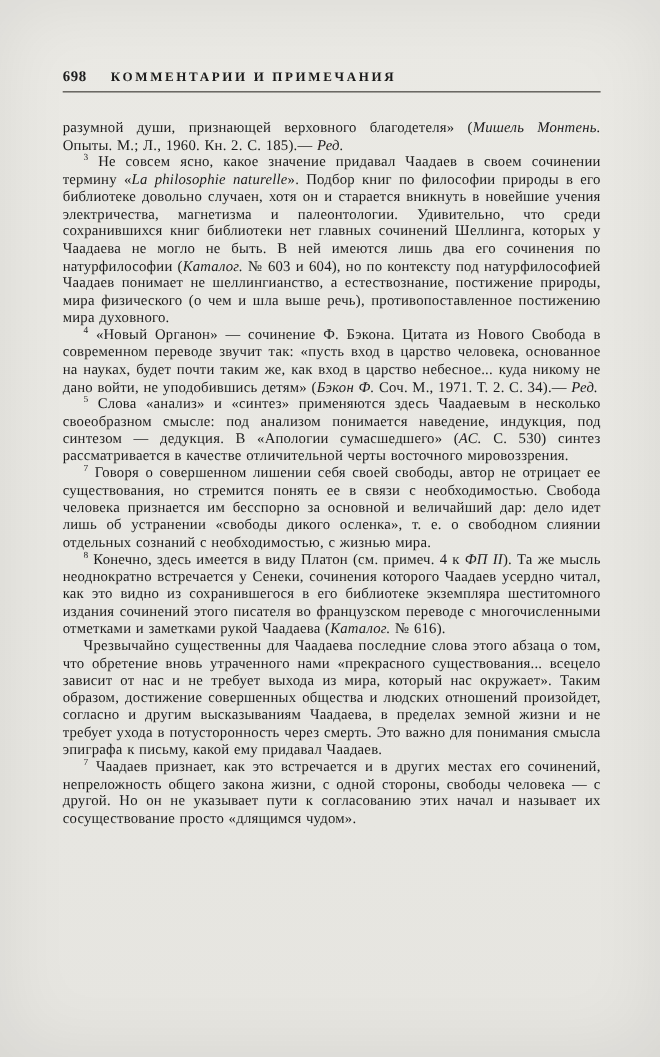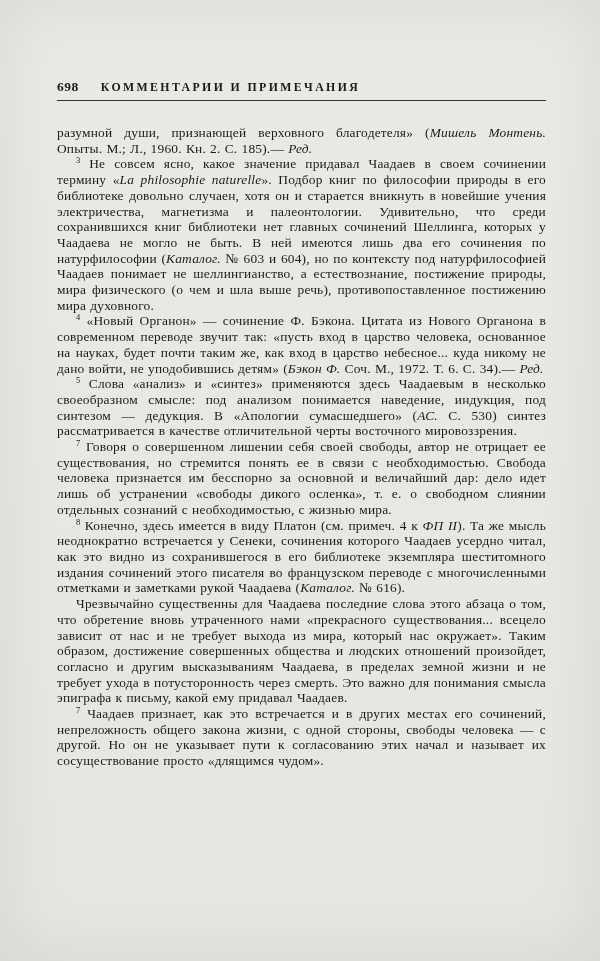--- a/index.html
+++ b/index.html
@@ -14,21 +14,21 @@
   .page {
     position: absolute;
     inset: 0;
     background: linear-gradient(180deg, #eae9e4 0%, #e8e7e2 55%, #e6e5e0 100%);
     box-shadow: inset 0 0 70px rgba(0,0,0,0.07);
     color: #1b1b1b;
   }
   .content {
     position: absolute;
     left: 57px;
-    top: 79px;
+    top: 62px;
     width: 489px;
   }
   .running-head {
     display: flex;
     align-items: baseline;
     font-weight: bold;
   }
   .page-number {
     font-size: 13.5px;
     letter-spacing: 0.5px;
@@ -71,21 +71,21 @@
 <div class="page">
   <div class="content">
     <div class="running-head">
       <span class="page-number">698</span>
       <span class="head-title">КОММЕНТАРИИ И ПРИМЕЧАНИЯ</span>
     </div>
     <hr class="head-rule">
     <div class="body-text">
         <p class="no-indent"><span>разумной души, признающей верховного благодетеля» (</span><i>Мишель Монтень.</i><span> Опыты. М.; Л., 1960. Кн. 2. С. 185).— </span><i>Ред.</i></p>
         <p class=""><sup class="fn">3</sup><span> Не совсем ясно, какое значение придавал Чаадаев в своем сочинении термину «</span><i>La philosophie naturelle</i><span>». Подбор книг по философии природы в его библиотеке довольно случаен, хотя он и старается вникнуть в новейшие учения электричества, магнетизма и палеонтологии. Удивительно, что среди сохранившихся книг библиотеки нет главных сочинений Шеллинга, которых у Чаадаева не могло не быть. В ней имеются лишь два его сочинения по натурфилософии (</span><i>Каталог.</i><span> № 603 и 604), но по контексту под натурфилософией Чаадаев понимает не шеллингианство, а естествознание, постижение природы, мира физического (о чем и шла выше речь), противопоставленное постижению мира духовного.</span></p>
-        <p class=""><sup class="fn">4</sup><span> «Новый Органон» — сочинение Ф. Бэкона. Цитата из Нового Органона в современном переводе звучит так: «пусть вход в царство человека, основанное на науках, будет почти таким же, как вход в царство небесное... куда никому не дано войти, не уподобившись детям» (</span><i>Бэкон Ф.</i><span> Соч. М., 1972. Т. 6. С. 34).— </span><i>Ред.</i></p>
+        <p class=""><sup class="fn">4</sup><span> «Новый Органон» — сочинение Ф. Бэкона. Цитата из Нового Свобода в современном переводе звучит так: «пусть вход в царство человека, основанное на науках, будет почти таким же, как вход в царство небесное... куда никому не дано войти, не уподобившись детям» (</span><i>Бэкон Ф.</i><span> Соч. М., 1971. Т. 2. С. 34).— </span><i>Ред.</i></p>
         <p class=""><sup class="fn">5</sup><span> Слова «анализ» и «синтез» применяются здесь Чаадаевым в несколько своеобразном смысле: под анализом понимается наведение, индукция, под синтезом — дедукция. В «Апологии сумасшедшего» (</span><i>АС.</i><span> С. 530) синтез рассматривается в качестве отличительной черты восточного мировоззрения.</span></p>
         <p class=""><sup class="fn">7</sup><span> Говоря о совершенном лишении себя своей свободы, автор не отрицает ее существования, но стремится понять ее в связи с необходимостью. Свобода человека признается им бесспорно за основной и величайший дар: дело идет лишь об устранении «свободы дикого осленка», т. е. о свободном слиянии отдельных сознаний с необходимостью, с жизнью мира.</span></p>
         <p class=""><sup class="fn">8</sup><span> Конечно, здесь имеется в виду Платон (см. примеч. 4 к </span><i>ФП II</i><span>). Та же мысль неоднократно встречается у Сенеки, сочинения которого Чаадаев усердно читал, как это видно из сохранившегося в его библиотеке экземпляра шеститомного издания сочинений этого писателя во французском переводе с многочисленными отметками и заметками рукой Чаадаева (</span><i>Каталог.</i><span> № 616).</span></p>
         <p class=""><span>Чрезвычайно существенны для Чаадаева последние слова этого абзаца о том, что обретение вновь утраченного нами «прекрасного существования... всецело зависит от нас и не требует выхода из мира, который нас окружает». Таким образом, достижение совершенных общества и людских отношений произойдет, согласно и другим высказываниям Чаадаева, в пределах земной жизни и не требует ухода в потусторонность через смерть. Это важно для понимания смысла эпиграфа к письму, какой ему придавал Чаадаев.</span></p>
         <p class=""><sup class="fn">7</sup><span> Чаадаев признает, как это встречается и в других местах его сочинений, непреложность общего закона жизни, с одной стороны, свободы человека — с другой. Но он не указывает пути к согласованию этих начал и называет их сосуществование просто «длящимся чудом».</span></p>
       </div>
   </div>
 </div>
 
 </body></html>

